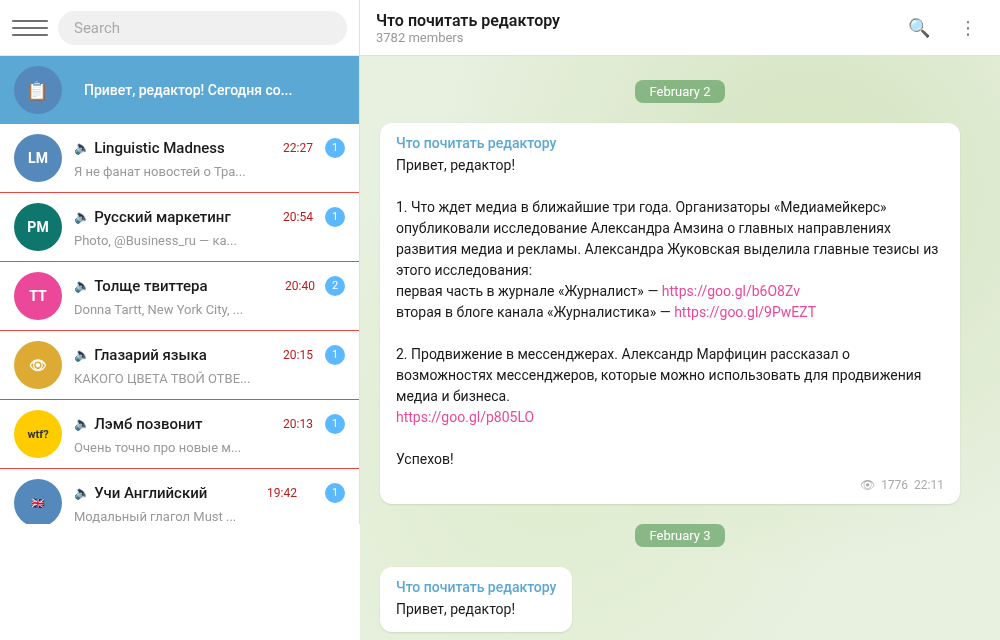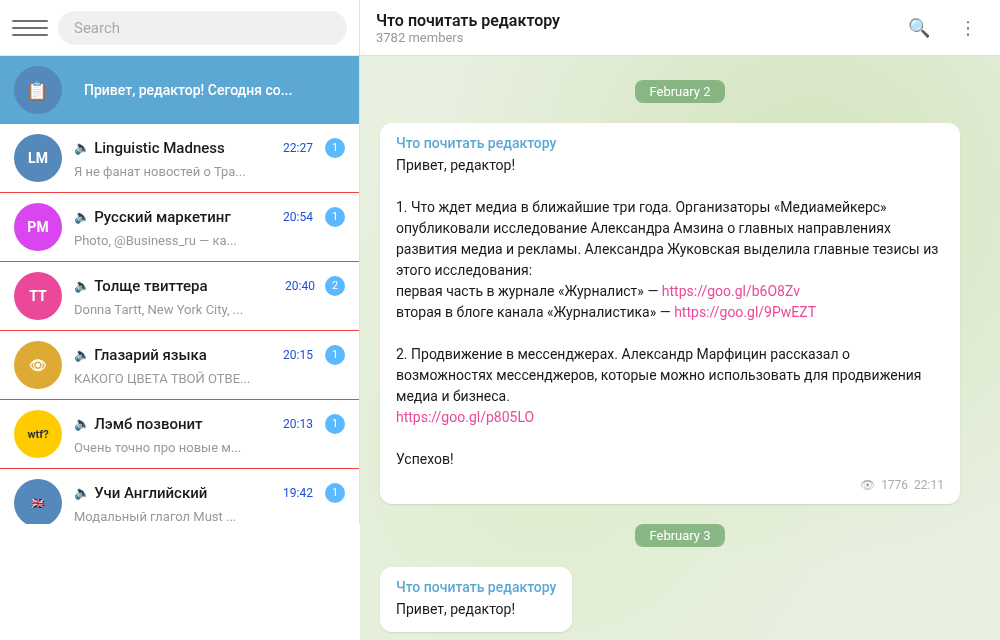--- a/index.html
+++ b/index.html
@@ -97,21 +97,21 @@
       font-size: 15px;
       font-weight: 500;
       color: #1a1a1a;
       display: flex;
       align-items: center;
       gap: 4px;
     }
 
     .chat-time {
       font-size: 12px;
-      color: #1d4ed8;
+      color: #b91c1c;
     }
 
     .chat-preview {
       font-size: 13px;
       color: #999;
       white-space: nowrap;
       overflow: hidden;
       text-overflow: ellipsis;
       margin-top: 6px;
     }
@@ -292,21 +292,21 @@
         </div>
         <div style="display:flex;align-items:center;gap:6px;">
           <span class="chat-time">22:27</span>
           <div class="badge">1</div>
         </div>
       </div>
       <div class="chat-preview">Я не фанат новостей о Тра...</div>
     </div>
   </div>
       <div class="chat-item">
-    <div class="avatar" style="background:#d946ef; color:#fff; font-size:14px;">
+    <div class="avatar" style="background:#0f766e; color:#fff; font-size:14px;">
       PM
     </div>
     <div class="chat-info">
       <div class="chat-name-row">
         <div class="chat-name">
           <span style="font-size:13px;color:#8e8e8e;">🔈</span>
           Русский маркетинг
         </div>
         <div style="display:flex;align-items:center;gap:6px;">
           <span class="chat-time">20:54</span>
@@ -373,21 +373,21 @@
       <div class="chat-item">
     <div class="avatar" style="background:#5588bb; color:#fff; font-size:11px;">
       🇬🇧
     </div>
     <div class="chat-info">
       <div class="chat-name-row">
         <div class="chat-name">
           <span style="font-size:13px;color:#8e8e8e;">🔈</span>
           Учи Английский
         </div>
-        <div style="display:flex;align-items:center;gap:6px;">
+        <div style="display:flex;align-items:center;gap:22px;">
           <span class="chat-time">19:42</span>
           <div class="badge">1</div>
         </div>
       </div>
       <div class="chat-preview">Модальный глагол Must ...</div>
     </div>
   </div>
       <div class="chat-item">
     <div class="avatar" style="background:#44aaaa; color:#fff; font-size:14px;">
       🦉

